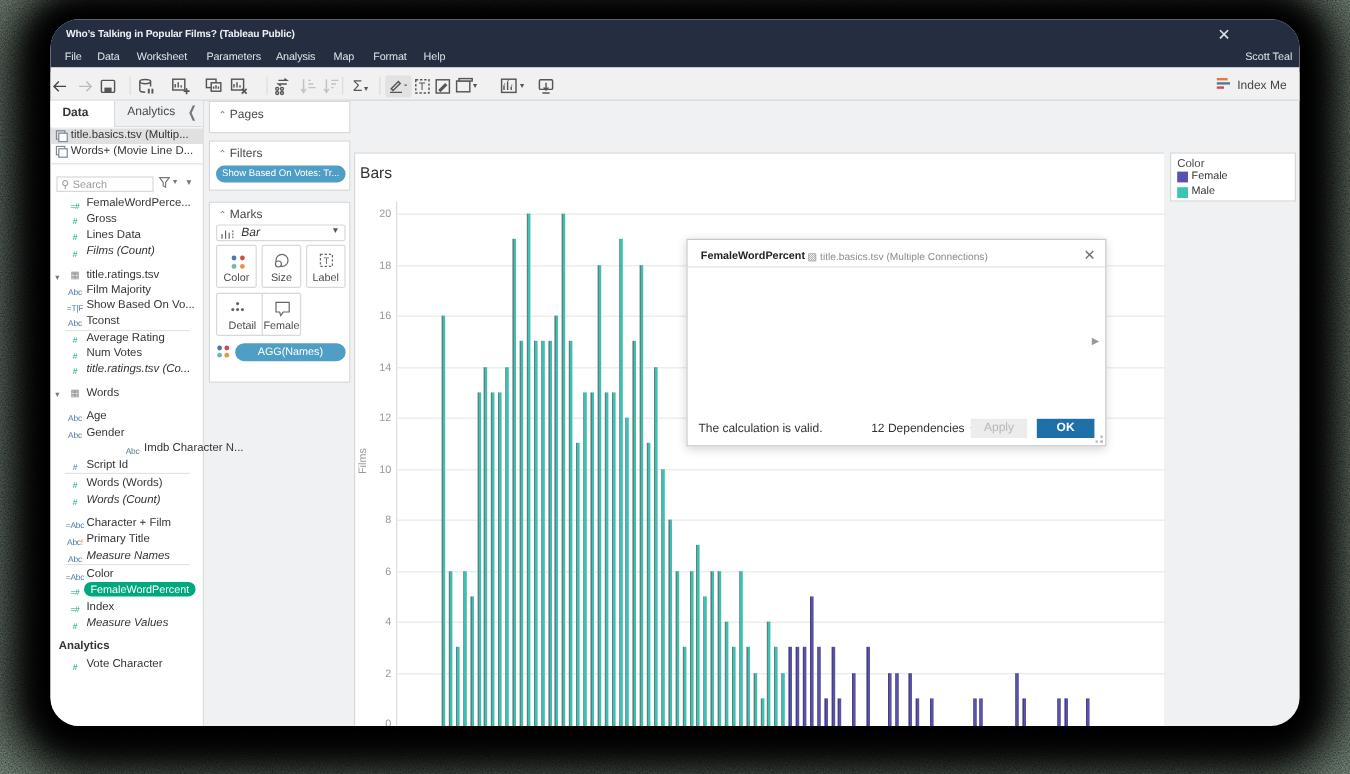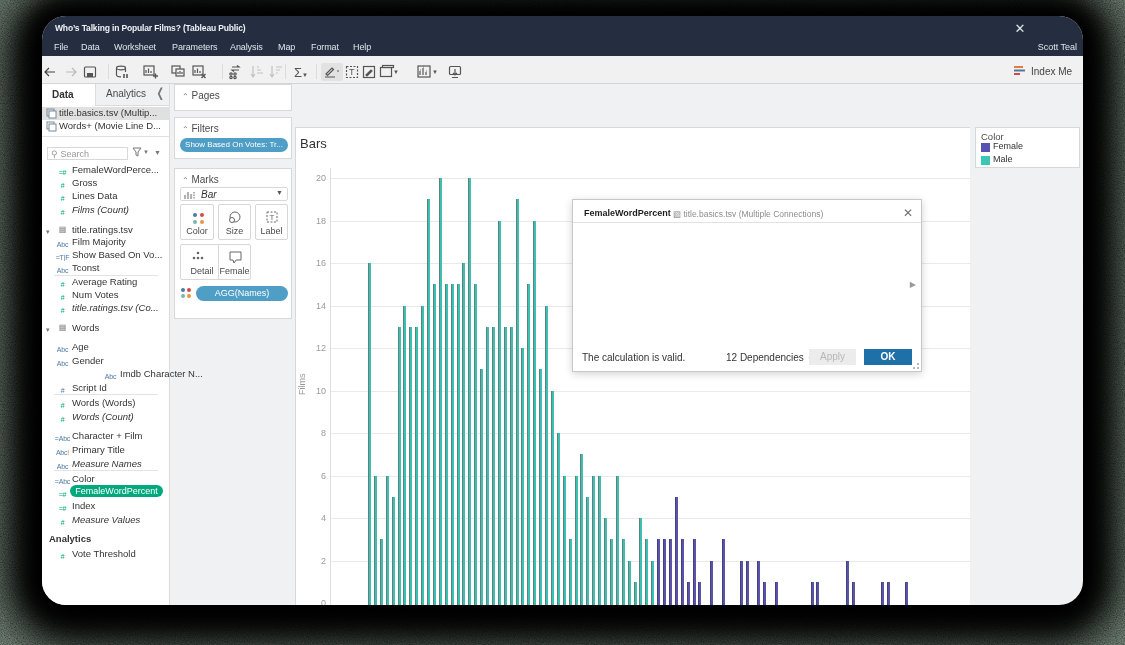--- a/index.html
+++ b/index.html
@@ -308,21 +308,21 @@
       </div>
       <div class="frow" style="top: 428.5px;">
         <span class="ficon green" style="top:3px;">#</span>
         <span class="fname it">Measure Values</span>
       </div>
       <div class="frow" style="top: 447.5px;">
         <span style="position:absolute;left:7px;color:#333;font-weight:bold;">Analytics</span>
       </div>
       <div class="frow" style="top: 462.5px;">
         <span class="ficon green" style="top:3px;">#</span>
-        <span class="fname">Vote Threshold</span>
+        <span class="fname">Vote Character</span>
       </div>
     </div>
 
   <div class="card" style="left:132px; top:101px; width:118px; height:42px;">
     <div class="cardhead"><span class="caret">⌃</span> Filters</div>
     <div class="pill-blue" style="left:5px; top:20px; width:108px; height:14px; line-height:14px; font-size:8px; white-space:nowrap; overflow:hidden;">Show Based On Votes: Tr...</div>
   </div>
   <div class="card" style="left:132px; top:68px; width:118px; height:27px;">
       <div class="cardhead"><span class="caret">⌃</span> Pages</div>
     </div>

